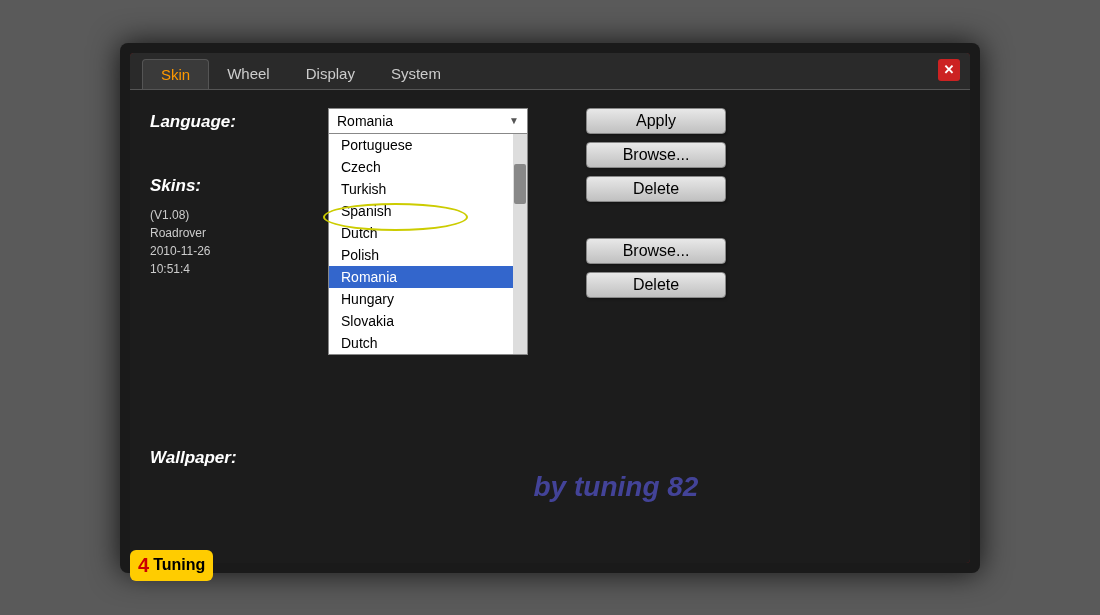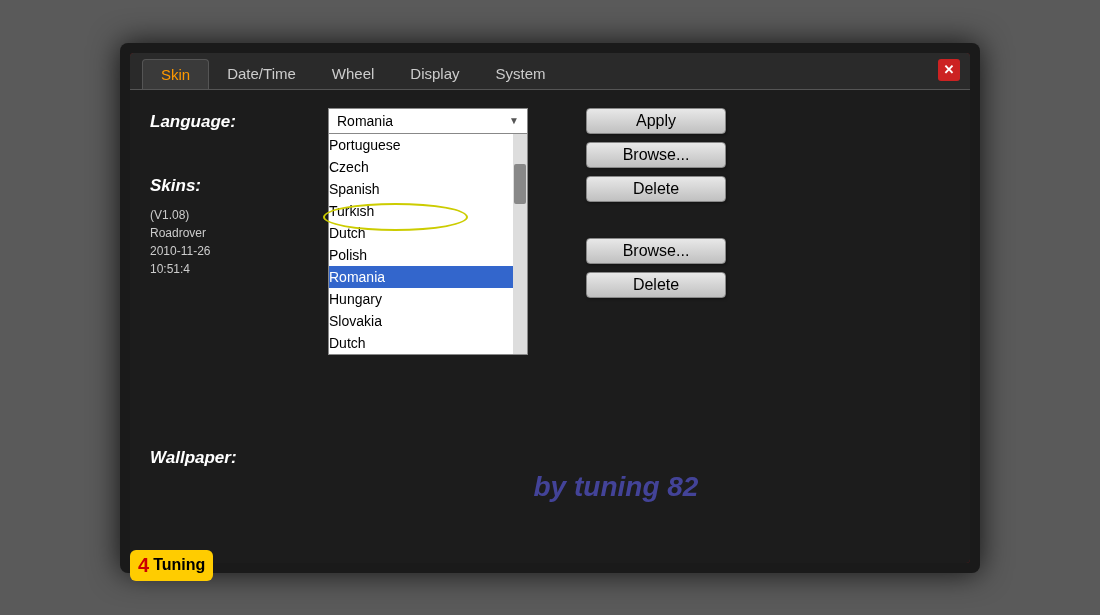--- a/index.html
+++ b/index.html
@@ -150,21 +150,21 @@
     .dropdown-list {
       background: #fff;
       border: 1px solid #888;
       border-top: none;
       font-size: 14px;
       color: #000;
       overflow: hidden;
     }
 
     .dropdown-item {
-      padding: 3px 0;
+      padding: 3px 12px;
       cursor: pointer;
       white-space: nowrap;
     }
 
     .dropdown-item.selected {
       background: #3366cc;
       color: #fff;
     }
 
     .scrollbar-area {
@@ -255,21 +255,20 @@
     }
   </style>
 </head>
 <body>
 
 <div class="outer-frame">
   <div class="screen">
 
     <div class="tab-bar">
       <div class="tab active">Skin</div>
-      <div class="tab">Date/Time</div>
       <div class="tab">Wheel</div>
       <div class="tab">Display</div>
       <div class="tab">System</div>
       <div class="close-btn">✕</div>
     </div>
 
     <div class="content">
 
       <div class="labels-col">
         <div class="label-row label-language">Language:</div>
@@ -287,22 +286,22 @@
         <div class="lang-select-wrapper">
           <div class="lang-selected">
             <span>Romania</span>
             <span class="arrow">▼</span>
           </div>
           <div class="dropdown-list">
             <div class="scrollbar-area">
               <div class="dropdown-items-inner">
                 <div class="dropdown-item">Portuguese</div>
                 <div class="dropdown-item">Czech</div>
+                <div class="dropdown-item">Turkish</div>
                 <div class="dropdown-item">Spanish</div>
-                <div class="dropdown-item">Turkish</div>
                 <div class="dropdown-item">Dutch</div>
                 <div class="dropdown-item">Polish</div>
                 <div class="dropdown-item selected">Romania</div>
                 <div class="dropdown-item">Hungary</div>
                 <div class="dropdown-item">Slovakia</div>
                 <div class="dropdown-item">Dutch</div>
               </div>
               <div class="scroll-track">
                 <div class="scroll-thumb"></div>
               </div>

